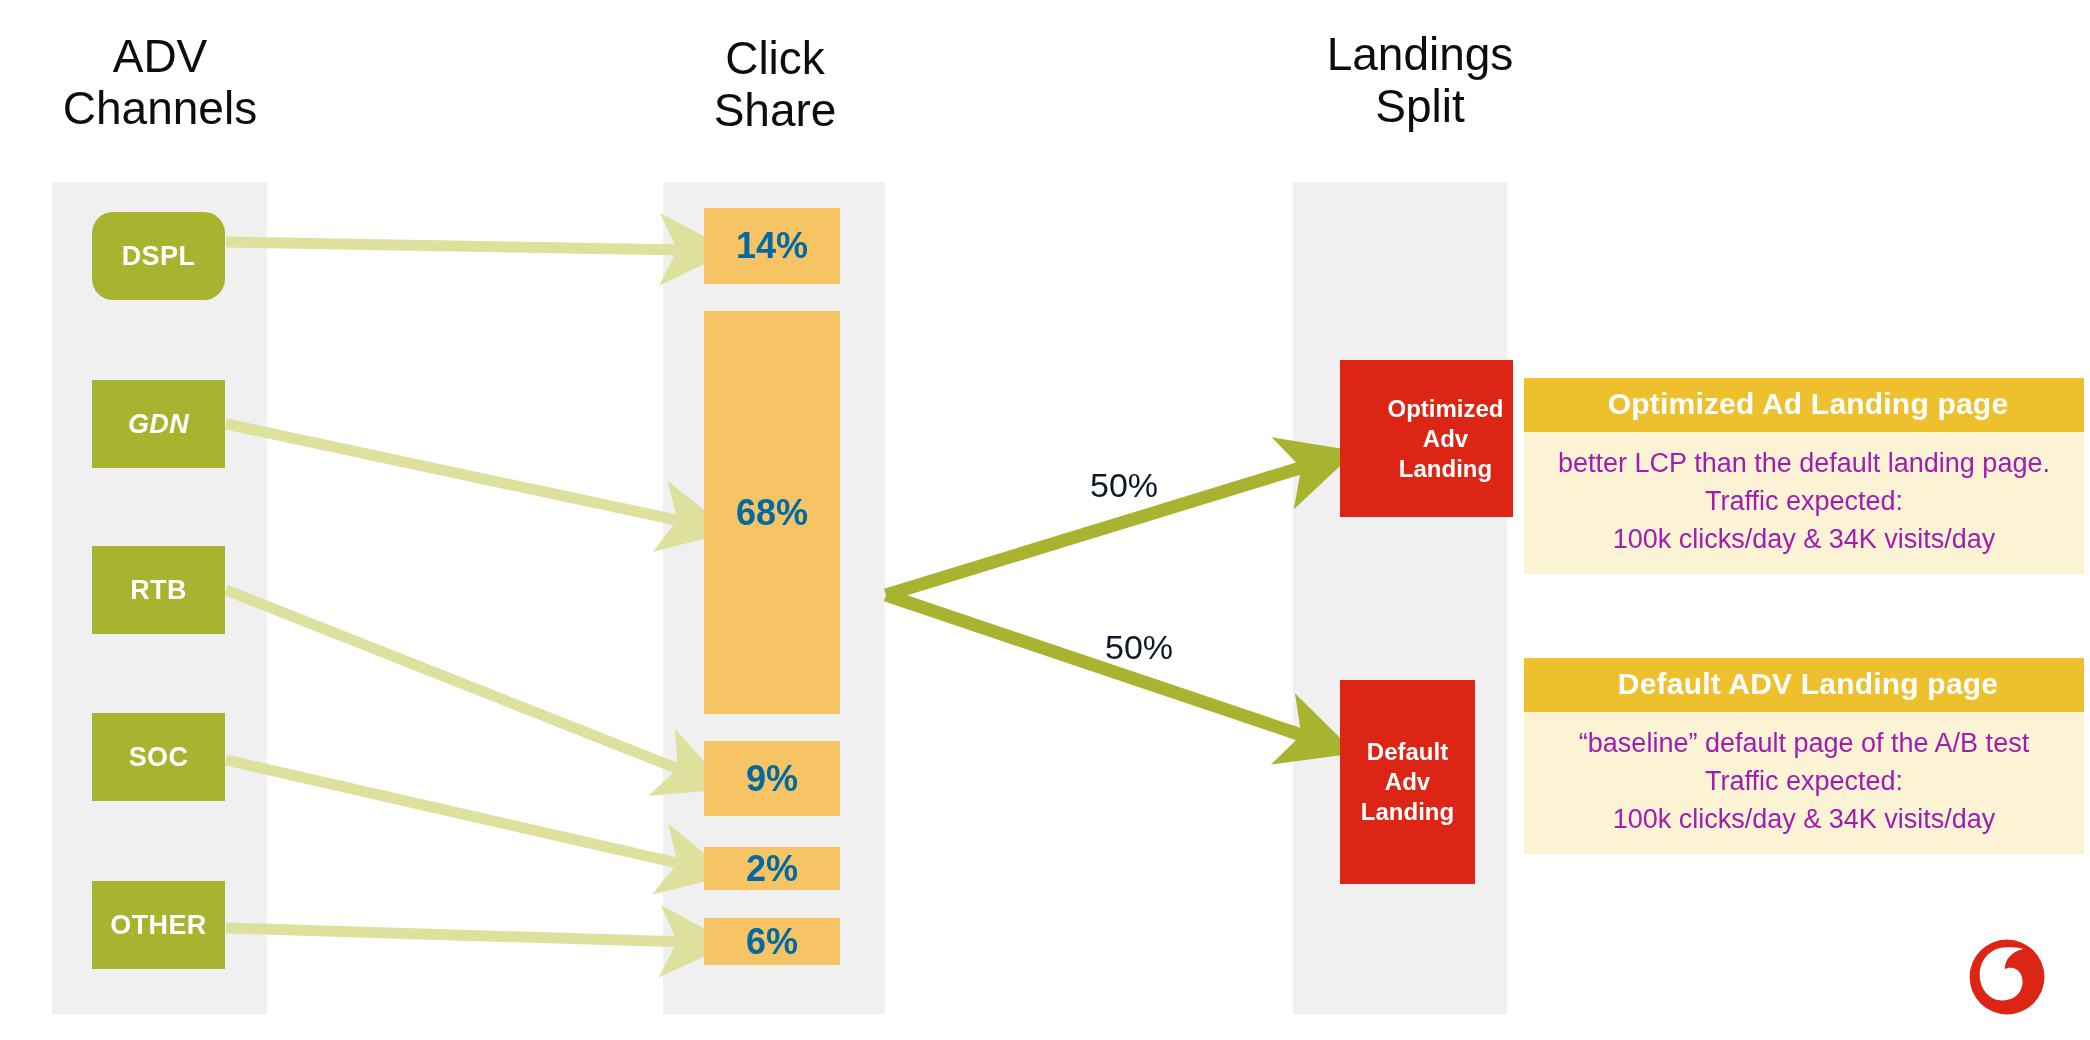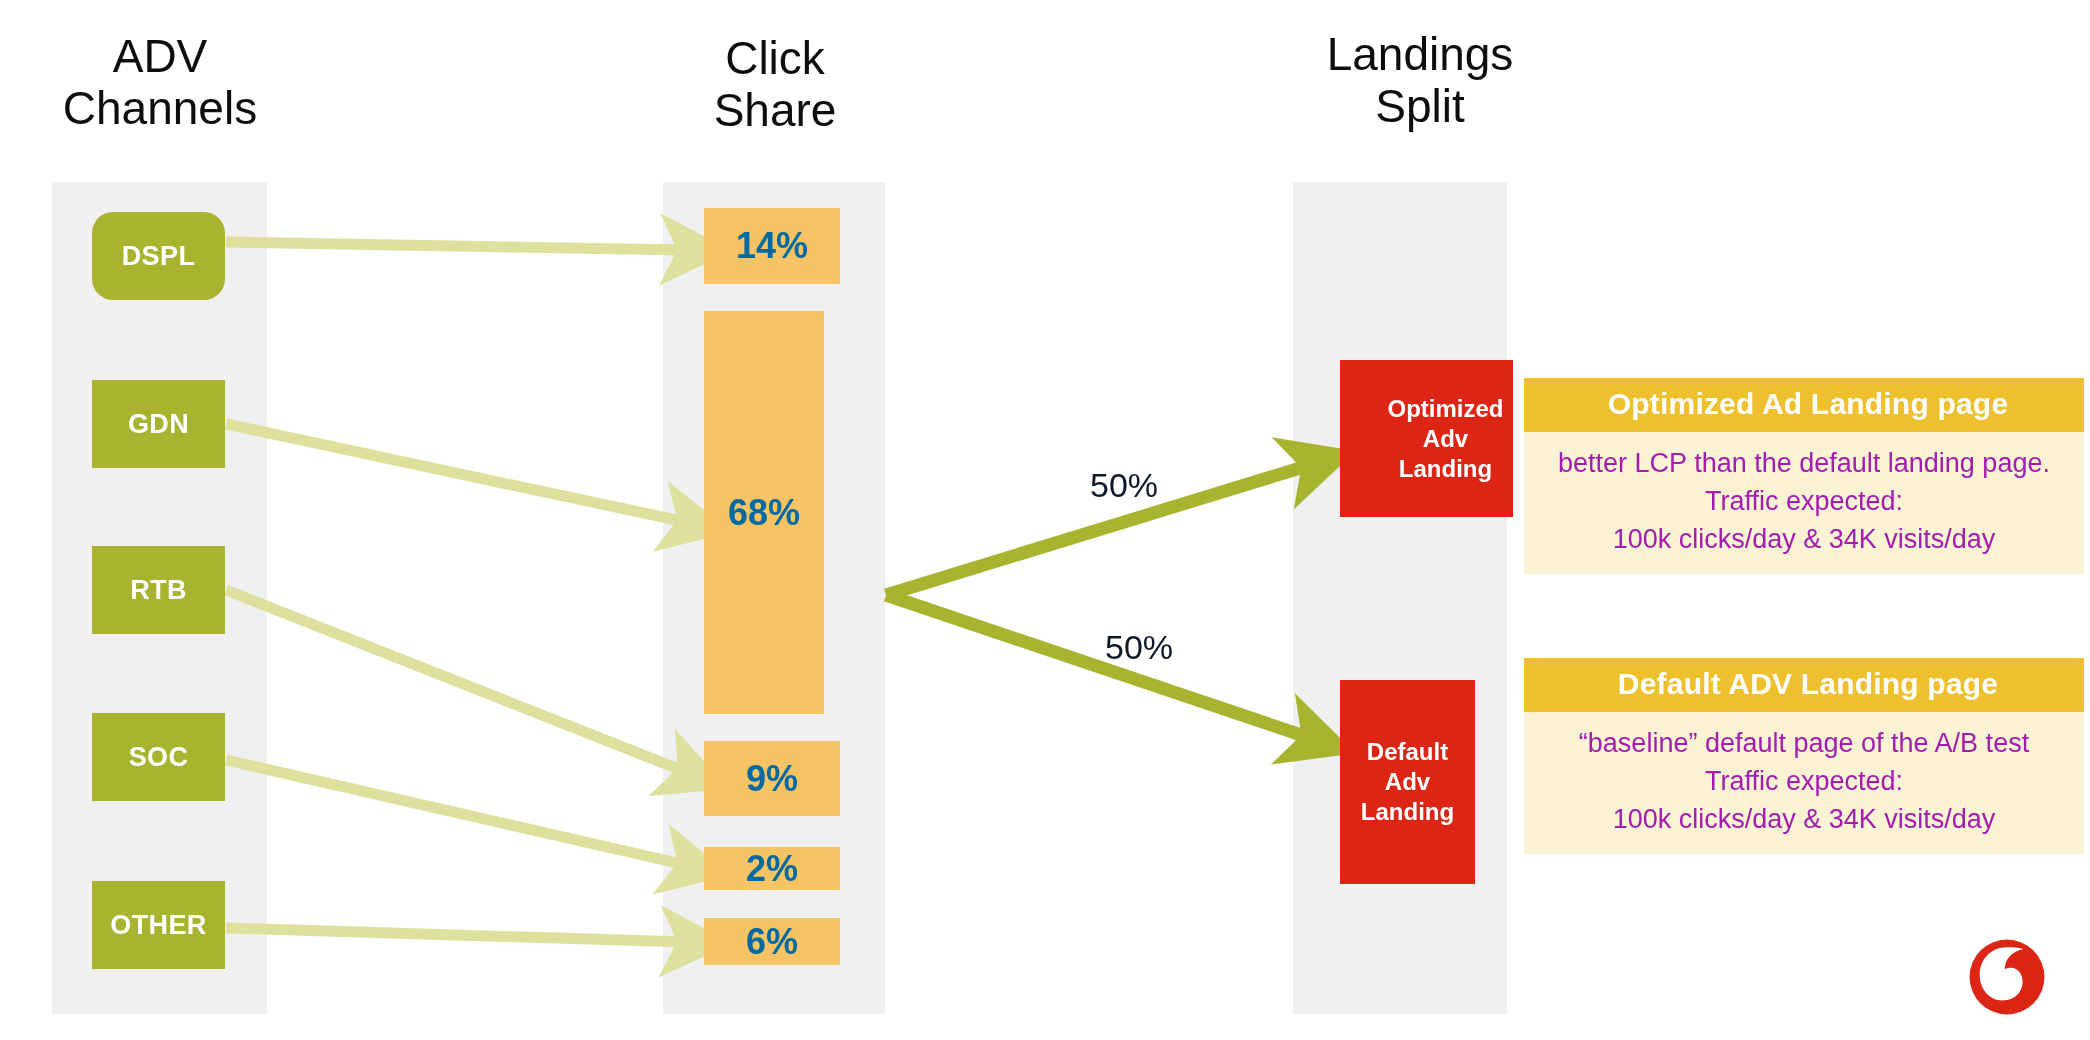--- a/index.html
+++ b/index.html
@@ -153,27 +153,27 @@
     <g>
       <line x1="886" y1="595" x2="1310" y2="465" stroke="#a8b430" stroke-width="13" marker-end="url(#mk-bold)"></line>
     </g>
 
     <g>
       <line x1="886" y1="595" x2="1310" y2="738" stroke="#a8b430" stroke-width="13" marker-end="url(#mk-bold)"></line>
     </g>
   </svg>
 
   <div class="chan-box" style="left:92px;top:212px;width:133px;height:88px;border-radius:21px;">DSPL</div>
-  <div class="chan-box" style="left:92px;top:380px;width:133px;height:88px;">GDN</div>
+  <div class="chan-box" style="left:92px;top:380px;width:133px;height:88px;font-style:italic;">GDN</div>
   <div class="chan-box" style="left:92px;top:546px;width:133px;height:88px;">RTB</div>
   <div class="chan-box" style="left:92px;top:713px;width:133px;height:88px;">SOC</div>
   <div class="chan-box" style="left:92px;top:881px;width:133px;height:88px;">OTHER</div>
 
   <div class="share-bar" style="left:704px;top:208px;width:136px;height:76px;">14%</div>
-  <div class="share-bar" style="left:704px;top:311px;width:120px;height:403px;">68%</div>
+  <div class="share-bar" style="left:704px;top:311px;width:136px;height:403px;">68%</div>
   <div class="share-bar" style="left:704px;top:741px;width:136px;height:75px;">9%</div>
   <div class="share-bar" style="left:704px;top:847px;width:136px;height:43px;">2%</div>
   <div class="share-bar" style="left:704px;top:918px;width:136px;height:47px;">6%</div>
 
   <div class="land-box" style="left:1340px;top:360px;width:135px;height:157px;padding-left:38px;">Optimized
 Adv
 Landing</div>
   <div class="land-box" style="left:1340px;top:648px;width:135px;height:204px;margin-top:32px;">Default
 Adv
 Landing</div>

